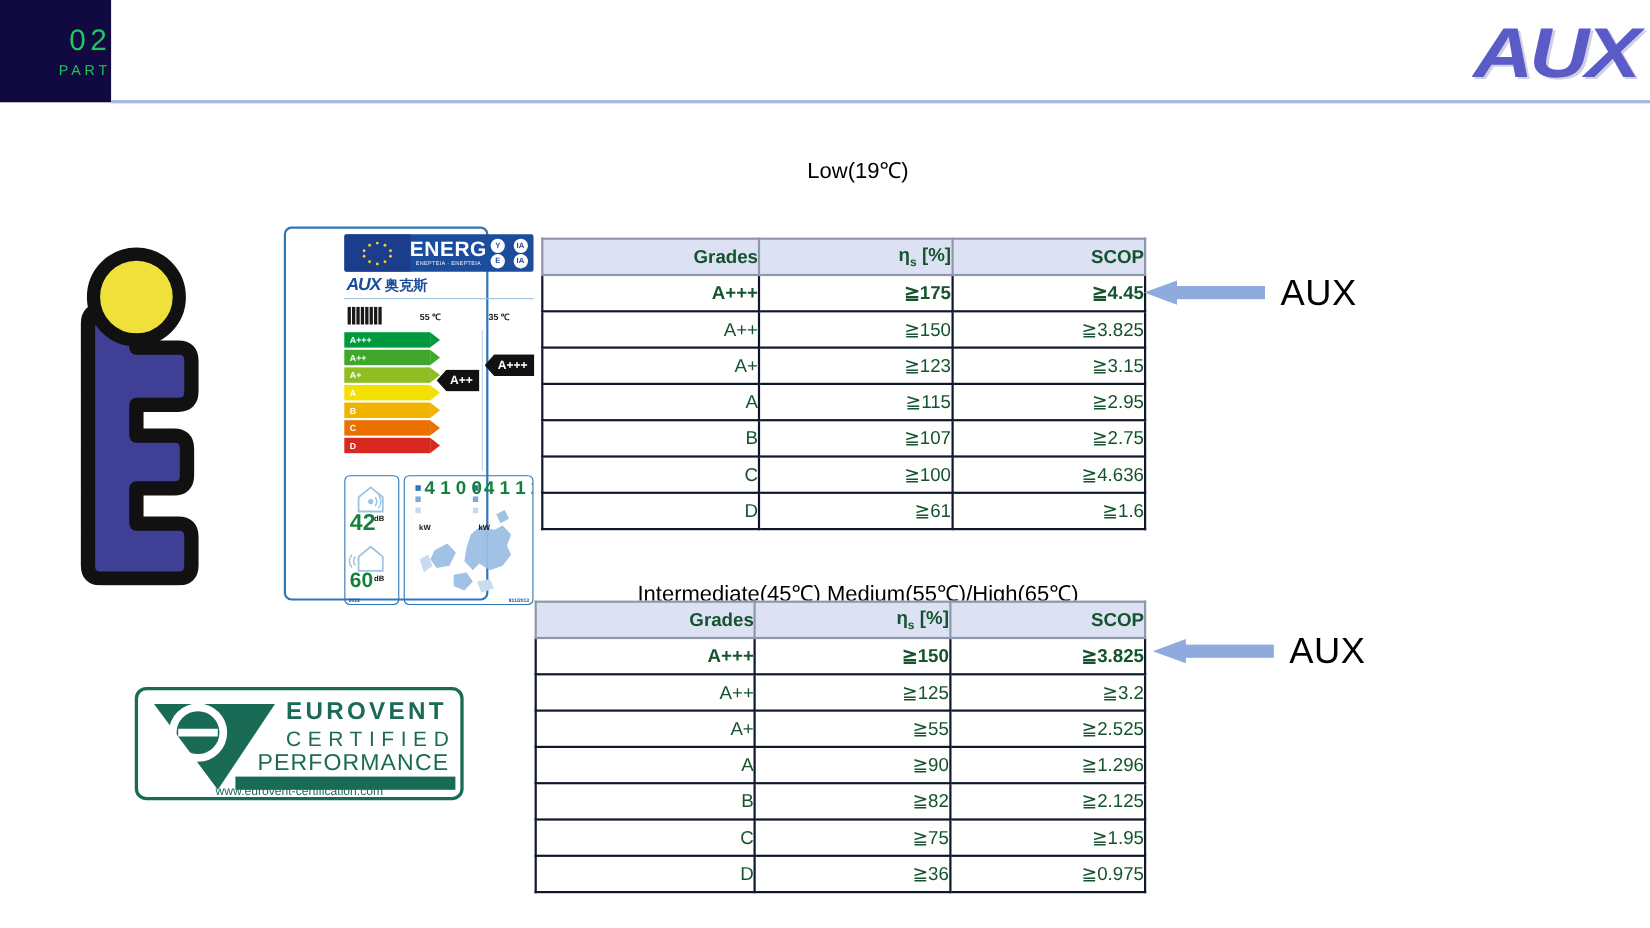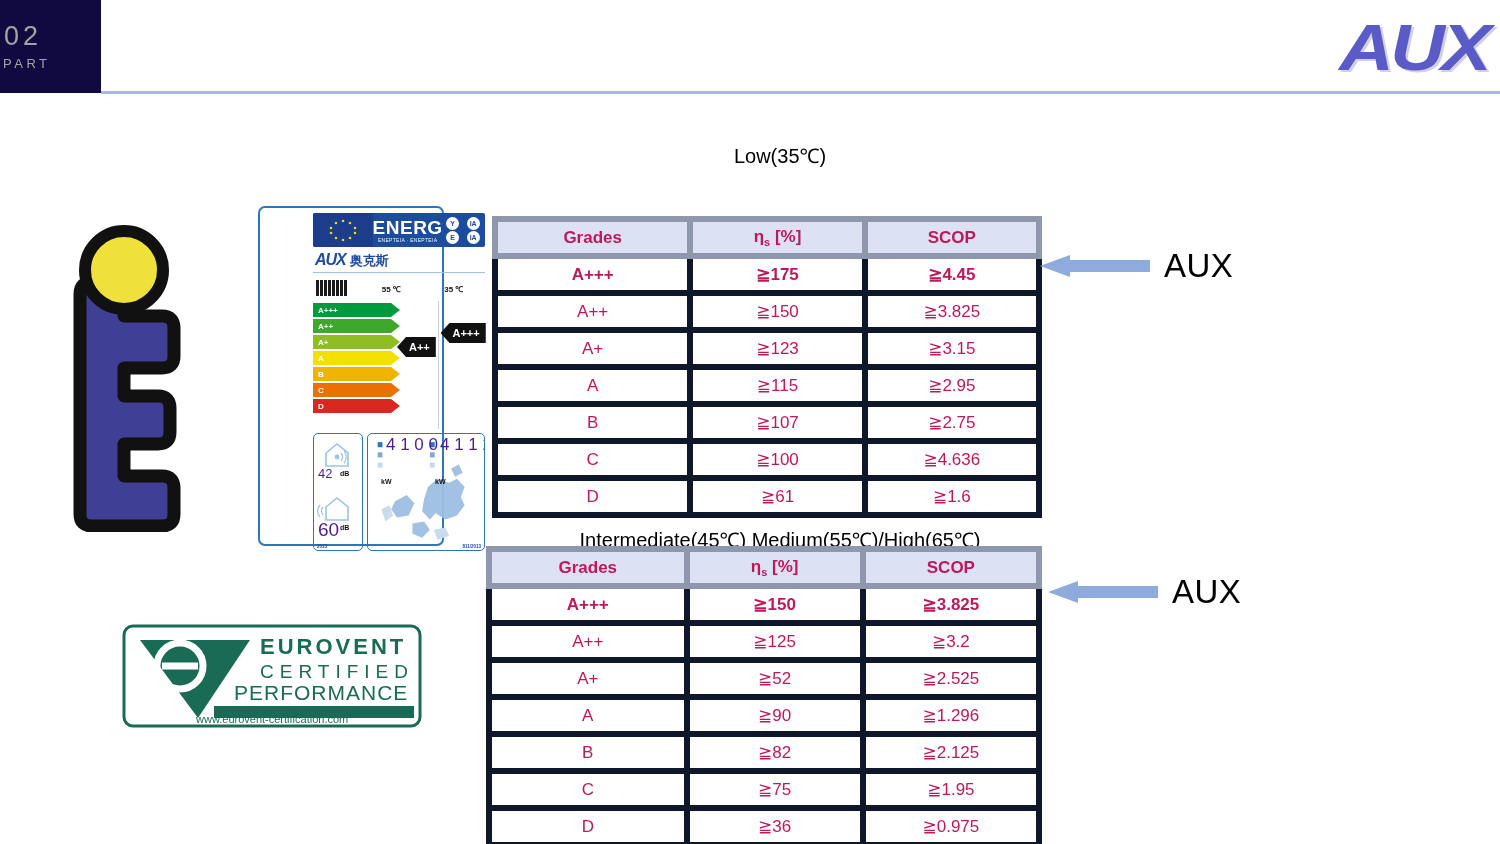--- a/index.html
+++ b/index.html
@@ -20,24 +20,24 @@
   #header-bar {
     position: absolute;
     left: 0; top: 0;
     width: 1500px; height: 95px;
   }
   #part-badge {
     position: absolute;
     left: 0; top: 0;
     width: 101px; height: 93px;
     background: #110A41;
-    color: #a3a3a3;
+    color: #22c55e;
     display: flex;
     flex-direction: column;
-    align-items: flex-start;
+    align-items: flex-end;
     justify-content: center;
   }
   #part-number {
     font-size: 27px;
     letter-spacing: 4px;
     line-height: 1;
     padding-left: 4px;
     font-weight: 400;
   }
   #part-label {
@@ -278,22 +278,22 @@
   }
   .el-map {
     flex: 1;
     border: 1.5px solid #2E76B8;
     border-radius: 5px;
     position: relative;
     overflow: hidden;
   }
   .el-ovf {
     position: absolute;
-    font-weight: normal;
-    color: #4c1d95;
+    font-weight: bold;
+    color: #15803d;
     line-height: .85;
     white-space: nowrap;
   }
   .el-db {
     position: absolute;
     font-size: 7px;
     font-weight: bold;
     color: #111;
   }
   .el-foot {
@@ -320,26 +320,26 @@
     position: absolute;
     border-collapse: collapse;
     table-layout: fixed;
     background: #ffffff;
   }
   #table-low  { left: 492px; top: 216px; width: 550px; }
   #table-mid  { left: 486px; top: 546px; width: 556px; }
 
   table.grade-table th,
   table.grade-table td {
-    border: 6px solid #0f172a;
-    text-align: center;
+    border: 2px solid #0f172a;
+    text-align: right;
     font-size: 17px;
     height: 31px;
     padding: 0;
-    color: #be185d;
+    color: #14532d;
     font-weight: normal;
   }
   table.grade-table thead th {
     background: #DCE2F3;
     font-weight: bold;
     font-size: 17px;
     border-color: #8F97AC;
   }
   table.grade-table tbody tr.top-row td {
     font-weight: bold;
@@ -507,21 +507,21 @@
           <g fill="#9CC3E3">
             <circle cx="23" cy="22" r="2.4"></circle>
             <path d="M27 18 a6 6 0 0 1 0 8" stroke="#9CC3E3" stroke-width="1.4" fill="none"></path>
             <path d="M30 16 a9 9 0 0 1 0 12" stroke="#9CC3E3" stroke-width="1.2" fill="none"></path>
           </g>
           <g fill="none" stroke="#9CC3E3" stroke-width="1.3">
             <path d="M9 72 a6 6 0 0 0 0 8"></path>
             <path d="M6 70 a9 9 0 0 0 0 12"></path>
           </g>
         </svg>
-        <div class="el-ovf" style="left:4px; top:34px; font-size:13px;">42</div>
+        <div class="el-ovf" style="left:4px; top:34px; font-size:21px;">42</div>
         <div class="el-db" style="left:26px; top:36px;">dB</div>
         <div class="el-ovf" style="left:4px; top:88px; font-size:19px;">60</div>
         <div class="el-db" style="left:26px; top:90px;">dB</div>
         <div class="el-foot" style="left:3px; bottom:1px;">2013</div>
       </div>
       <div class="el-map">
         <svg viewBox="0 0 120 114" width="100%" height="100%" preserveAspectRatio="none" aria-hidden="true">
           <g fill="#9DBFE3" opacity=".95">
             <path d="M62 52 L72 44 L84 48 L92 44 L100 52 L96 62 L100 70 L92 80 L80 84 L70 78 L64 84 L56 76 L58 64 Z"></path>
             <path d="M28 66 L40 60 L48 68 L42 80 L30 82 L24 74 Z"></path>
@@ -566,21 +566,21 @@
     <path d="M44 48 L80 48" stroke="#ffffff" stroke-width="7"></path>
     <text x="142" y="36" font-family="Liberation Sans, sans-serif" font-size="22" font-weight="bold" letter-spacing="3" fill="#1A6B55">EUROVENT</text>
     <text x="142" y="60" font-family="Liberation Sans, sans-serif" font-size="19" letter-spacing="6" fill="#1A6B55">CERTIFIED</text>
     <text x="116" y="82" font-family="Liberation Sans, sans-serif" font-size="21" letter-spacing="1" fill="#1A6B55">PERFORMANCE</text>
     <rect x="96" y="88" width="200" height="12" fill="#1A6B55"></rect>
     <text x="78" y="105" font-family="Liberation Sans, sans-serif" font-size="11" fill="#1A6B55">www.eurovent-certification.com</text>
   </svg>
 </div>
 
 <div class="section-caption" id="caption-low">
-  <div>Low(35℃)</div>
+  <div>Low(19℃)</div>
 </div>
 
 <table class="grade-table" id="table-low">
   <thead>
     <tr>
       <th class="col-g">Grades</th>
       <th class="col-e"><span>η</span><span class="eta-sub">s</span><span> [%]</span></th>
       <th class="col-s">SCOP</th>
     </tr>
   </thead>
@@ -649,21 +649,21 @@
       <td>≧150</td>
       <td>≧3.825</td>
     </tr>
     <tr>
       <td>A++</td>
       <td>≧125</td>
       <td>≧3.2</td>
     </tr>
     <tr>
       <td>A+</td>
-      <td>≧52</td>
+      <td>≧55</td>
       <td>≧2.525</td>
     </tr>
     <tr>
       <td>A</td>
       <td>≧90</td>
       <td>≧1.296</td>
     </tr>
     <tr>
       <td>B</td>
       <td>≧82</td>

